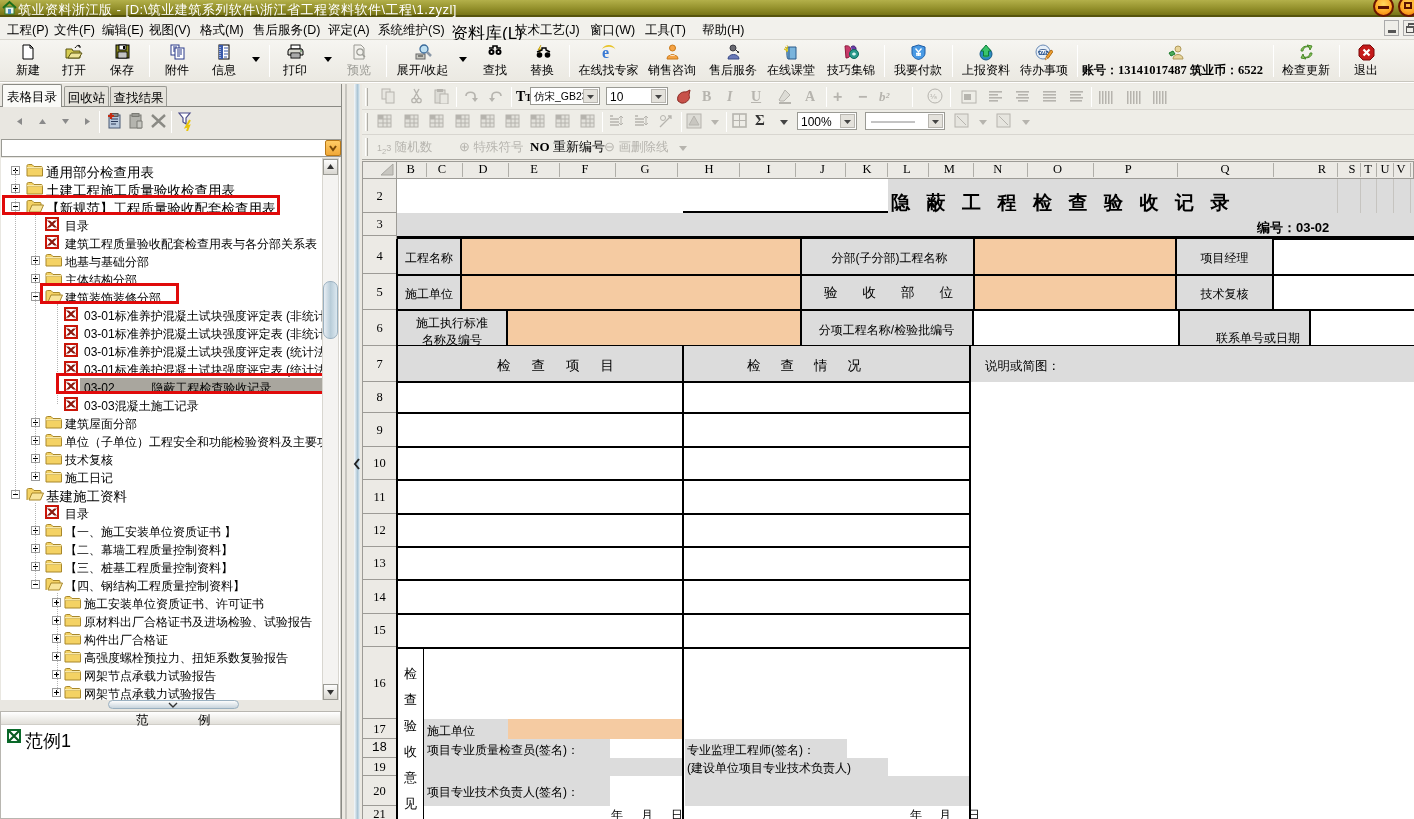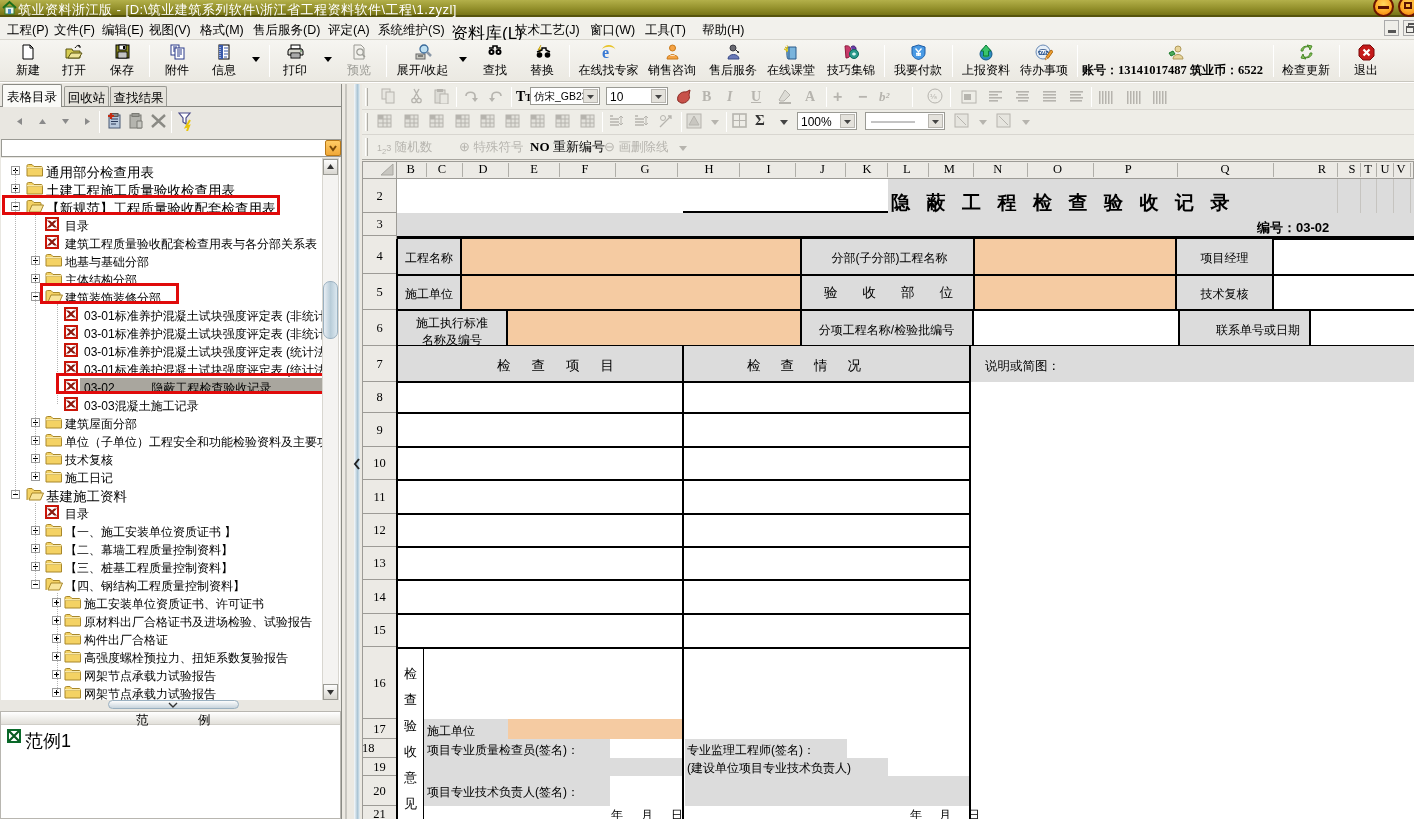--- a/index.html
+++ b/index.html
@@ -1002,21 +1002,21 @@
 <div class="abs" style="left:362px;top:382px;width:35px;height:31px;border-bottom:1px solid #9d9b96;line-height:31px;text-align:center;font-family:'Liberation Serif',serif;font-size:12.5px">8</div>
 <div class="abs" style="left:362px;top:413px;width:35px;height:34px;border-bottom:1px solid #9d9b96;line-height:34px;text-align:center;font-family:'Liberation Serif',serif;font-size:12.5px">9</div>
 <div class="abs" style="left:362px;top:447px;width:35px;height:33px;border-bottom:1px solid #9d9b96;line-height:33px;text-align:center;font-family:'Liberation Serif',serif;font-size:12.5px">10</div>
 <div class="abs" style="left:362px;top:480px;width:35px;height:34px;border-bottom:1px solid #9d9b96;line-height:34px;text-align:center;font-family:'Liberation Serif',serif;font-size:12.5px">11</div>
 <div class="abs" style="left:362px;top:514px;width:35px;height:33px;border-bottom:1px solid #9d9b96;line-height:33px;text-align:center;font-family:'Liberation Serif',serif;font-size:12.5px">12</div>
 <div class="abs" style="left:362px;top:547px;width:35px;height:33px;border-bottom:1px solid #9d9b96;line-height:33px;text-align:center;font-family:'Liberation Serif',serif;font-size:12.5px">13</div>
 <div class="abs" style="left:362px;top:580px;width:35px;height:34px;border-bottom:1px solid #9d9b96;line-height:34px;text-align:center;font-family:'Liberation Serif',serif;font-size:12.5px">14</div>
 <div class="abs" style="left:362px;top:614px;width:35px;height:33px;border-bottom:1px solid #9d9b96;line-height:33px;text-align:center;font-family:'Liberation Serif',serif;font-size:12.5px">15</div>
 <div class="abs" style="left:362px;top:647px;width:35px;height:72px;border-bottom:1px solid #9d9b96;line-height:72px;text-align:center;font-family:'Liberation Serif',serif;font-size:12.5px">16</div>
 <div class="abs" style="left:362px;top:719px;width:35px;height:20px;border-bottom:1px solid #9d9b96;line-height:20px;text-align:center;font-family:'Liberation Serif',serif;font-size:12.5px">17</div>
-<div class="abs" style="left:362px;top:739px;width:35px;height:19px;border-bottom:1px solid #9d9b96;line-height:19px;font-family:Liberation Serif, serif;font-size:12.5px">18</div>
+<div class="abs" style="left:362px;top:739px;width:35px;height:19px;border-bottom:1px solid #9d9b96;line-height:19px;text-align:center;font-family:Liberation Mono, monospace;font-size:12.5px">18</div>
 <div class="abs" style="left:362px;top:758px;width:35px;height:18px;border-bottom:1px solid #9d9b96;line-height:18px;text-align:center;font-family:'Liberation Serif',serif;font-size:12.5px">19</div>
 <div class="abs" style="left:362px;top:776px;width:35px;height:30px;border-bottom:1px solid #9d9b96;line-height:30px;text-align:center;font-family:'Liberation Serif',serif;font-size:12.5px">20</div>
 <div class="abs" style="left:362px;top:806px;width:35px;height:16px;border-bottom:1px solid #9d9b96;line-height:16px;text-align:center;font-family:'Liberation Serif',serif;font-size:12.5px">21</div>
 <div class="abs" style="left:888px;top:179px;width:526px;height:34px;background:#dcdcdc"></div>
 <div class="abs" style="left:891px;top:190px;font-size:19px;white-space:nowrap;font-weight:bold;letter-spacing:16.5px">隐蔽工程检查验收记录</div>
 <div class="abs" style="left:683px;top:210.5px;width:205px;height:2px;background:#000"></div>
 <div class="abs" style="left:1337px;top:179px;width:1px;height:57px;background:#c6c4c0"></div>
 <div class="abs" style="left:1360px;top:179px;width:1px;height:57px;background:#c6c4c0"></div>
 <div class="abs" style="left:1376px;top:179px;width:1px;height:57px;background:#c6c4c0"></div>
 <div class="abs" style="left:1393px;top:179px;width:1px;height:57px;background:#c6c4c0"></div>
@@ -1039,21 +1039,21 @@
 <div class="abs" style="left:800px;top:310px;width:173px;height:36px;background:#dcdcdc"></div>
 <div class="abs" style="left:1179px;top:310px;width:131px;height:36px;background:#dcdcdc"></div>
 <div class="abs" style="left:405px;top:250px;font-size:12px;white-space:nowrap">工程名称</div>
 <div class="abs" style="left:805px;top:250px;font-size:12px;white-space:nowrap;width:169px;text-align:center">分部(子分部)工程名称</div>
 <div class="abs" style="left:1176px;top:250px;font-size:12px;white-space:nowrap;width:97px;text-align:center">项目经理</div>
 <div class="abs" style="left:405px;top:286px;font-size:12px;white-space:nowrap">施工单位</div>
 <div class="abs" style="left:824px;top:284px;font-size:13.5px;white-space:nowrap;letter-spacing:25px">验收部位</div>
 <div class="abs" style="left:1176px;top:286px;font-size:12px;white-space:nowrap;width:97px;text-align:center">技术复核</div>
 <div class="abs" style="left:397px;top:315px;font-size:12px;white-space:nowrap;width:110px;text-align:center">施工执行标准<br>名称及编号</div>
 <div class="abs" style="left:800px;top:322px;font-size:12px;white-space:nowrap;width:173px;text-align:center">分项工程名称/检验批编号</div>
-<div class="abs" style="left:1179px;top:322px;font-size:12px;white-space:nowrap;width:158px;text-align:center">联系单号或日期</div>
+<div class="abs" style="left:1179px;top:330px;font-size:12px;white-space:nowrap;width:158px;text-align:center">联系单号或日期</div>
 <div class="abs" style="left:397px;top:273.5px;width:1017px;height:2px;background:#000"></div>
 <div class="abs" style="left:397px;top:309.0px;width:1017px;height:2px;background:#000"></div>
 <div class="abs" style="left:397px;top:345.0px;width:1017px;height:2px;background:#000"></div>
 <div class="abs" style="left:460.0px;top:239px;width:2px;height:71px;background:#000"></div>
 <div class="abs" style="left:800.0px;top:239px;width:2px;height:107px;background:#000"></div>
 <div class="abs" style="left:973.0px;top:239px;width:2px;height:71px;background:#000"></div>
 <div class="abs" style="left:1175.0px;top:239px;width:2px;height:71px;background:#000"></div>
 <div class="abs" style="left:1272.0px;top:239px;width:2px;height:71px;background:#000"></div>
 <div class="abs" style="left:506.0px;top:310px;width:2px;height:36px;background:#000"></div>
 <div class="abs" style="left:972.0px;top:310px;width:2px;height:36px;background:#000"></div>

